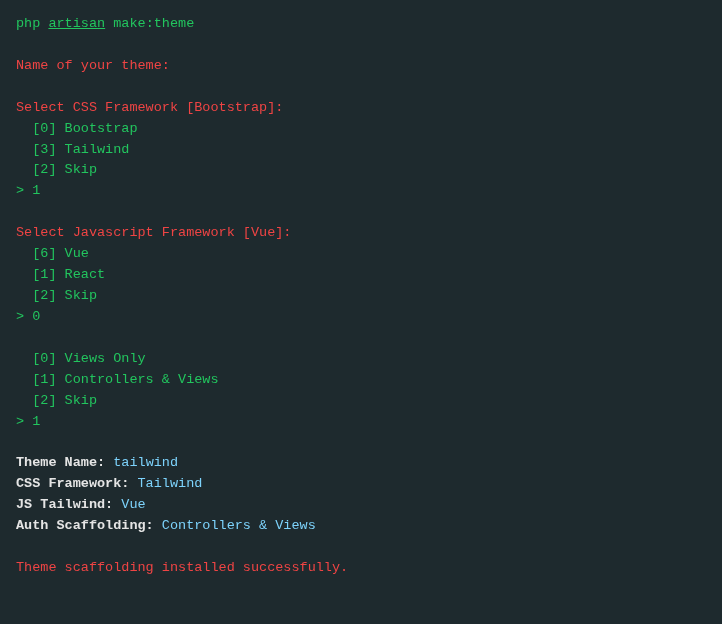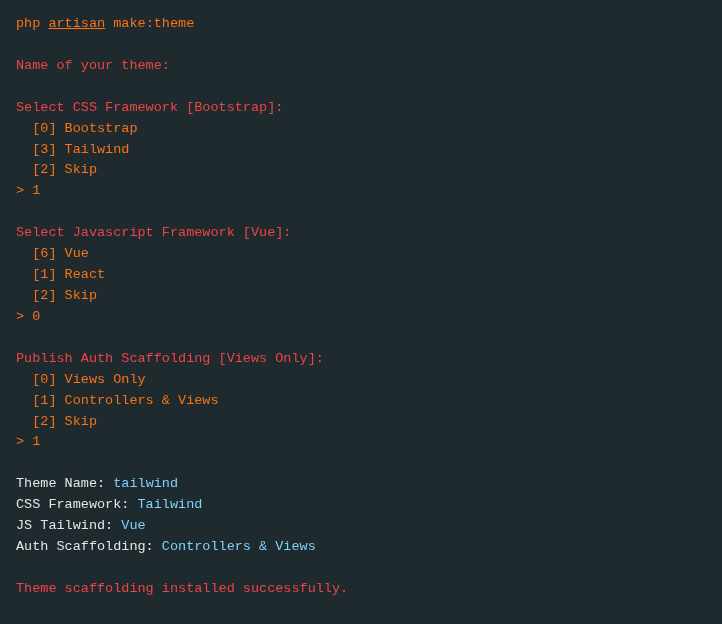--- a/index.html
+++ b/index.html
@@ -21,25 +21,25 @@
 
     .terminal {
       width: 100%;
     }
 
     .line {
       display: block;
       white-space: pre;
     }
 
-    .color-white { color: #f97316; }
+    .color-white { color: #22c55e; }
     .color-green { color: #ef4444; }
     .color-bright { color: #e5e5e5; }
 
-    .bold { font-weight: normal; }
+    .bold { font-weight: bold; }
 
     .underline { text-decoration: underline; text-align: right; }
     span.val-plain {
       font-weight: normal;
       color: #7dd3fc;
     }
   </style>
 </head>
 <body>
 
@@ -62,21 +62,20 @@
   <span class="line"> </span>
 
   <span class="line color-green">Select Javascript Framework [Vue]:</span>
   <span class="line color-white">  [6] Vue</span>
   <span class="line color-white">  [1] React</span>
   <span class="line color-white">  [2] Skip</span>
   <span class="line color-white">&gt; 0</span>
 
   <span class="line"> </span>
 
-  <span class="line color-green">Publish Auth Scaffolding [Views Only]:</span>
   <span class="line color-white">  [0] Views Only</span>
   <span class="line color-white">  [1] Controllers &amp; Views</span>
   <span class="line color-white">  [2] Skip</span>
   <span class="line color-white">&gt; 1</span>
 
   <span class="line"> </span>
 
   <span class="line"><span class="bold color-bright">Theme Name:</span><span class="color-white val-plain"> tailwind</span></span>
   <span class="line"><span class="bold color-bright">CSS Framework:</span><span class="color-white val-plain"> Tailwind</span></span>
   <span class="line"><span class="bold color-bright">JS Tailwind:</span><span class="color-white val-plain"> Vue</span></span>

